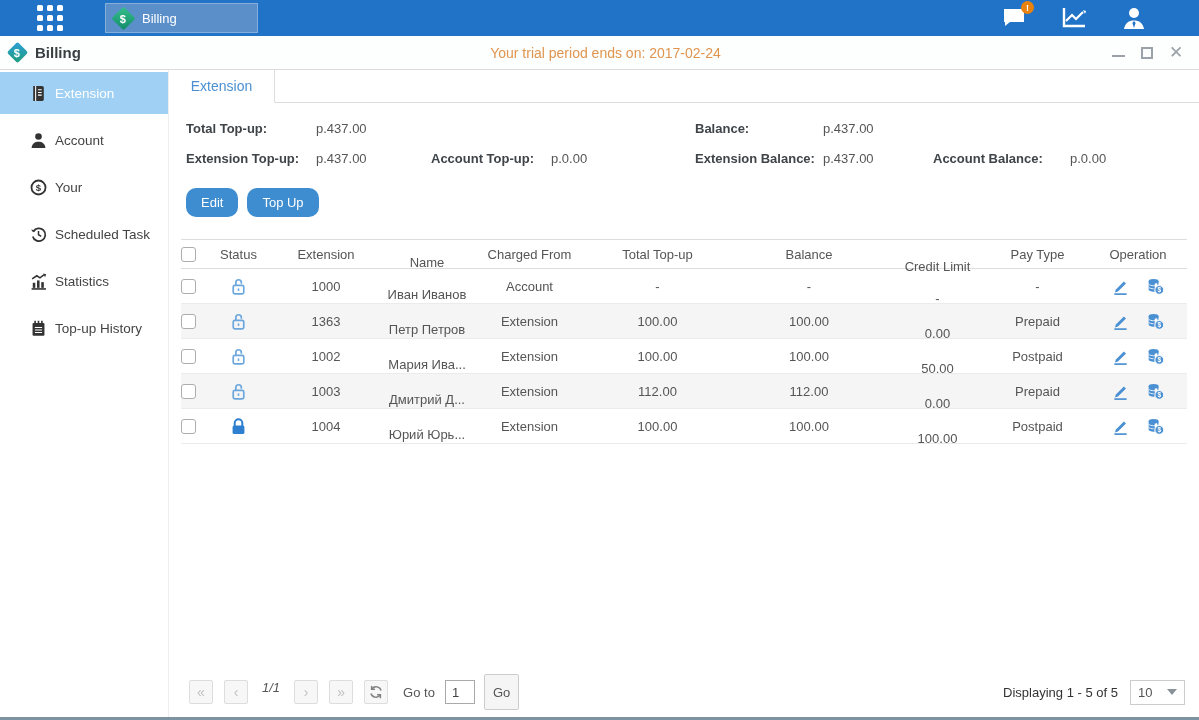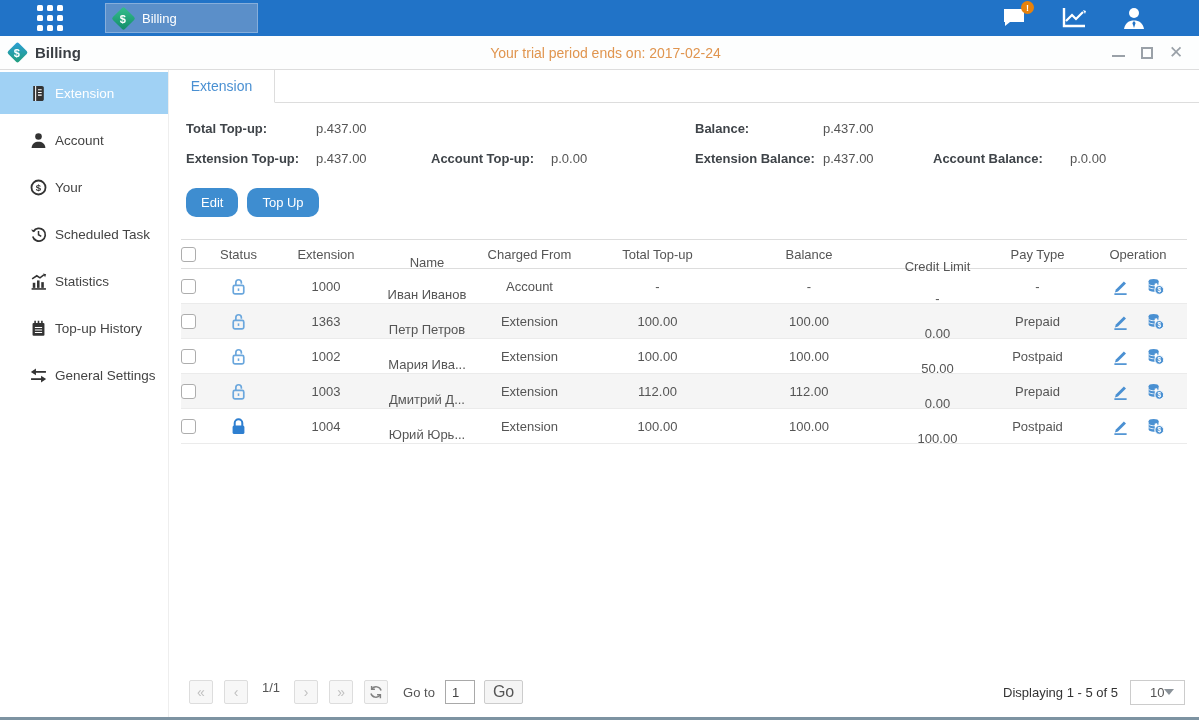--- a/index.html
+++ b/index.html
@@ -69,30 +69,30 @@
   .td { display:flex; align-items:center; justify-content:center; overflow:hidden; white-space:nowrap; }
   .c0{width:25px;justify-content:flex-start;} .c1{width:65px;} .c2{width:110px;} .c3{width:92px;margin-top:16px;}
   .c4{width:113px;} .c5{width:143px;} .c6{width:160px;} .c7{width:97px;margin-top:24px;} .c8{width:103px;} .c9{width:98px;gap:16px;}
   .cb { width:15px; height:15px; border:1px solid #adadad; border-radius:3px; background:#fff; display:inline-block; cursor:pointer; }
   .op-ic { width:19px; height:19px; display:flex; cursor:pointer; }
 
   
   .pager { margin-top:auto; flex:0 0 auto; display:flex; align-items:center; padding:0 14px 10px 20px; height:40px; }
   .pg-btn { width:24px; height:24px; border:1px solid #ddd; background:#f7f7f7; border-radius:2px; margin-right:11px;
             display:flex; align-items:center; justify-content:center; color:#c0c0c0; font-size:14px; cursor:pointer; }
-  .pg-ind { margin:0 14px 10px 3px; color:#555; font-size:13px; }
+  .pg-ind { margin:0 14px 10px 3px; color:#555; font-size:13px;font-style:italic; }
   .goto-lab { margin:0 10px 0 4px; color:#555; font-size:13px; }
   .goto-in { width:30px; height:24px; border:1px solid #a9a9a9; font-size:13px; text-align:left; padding-left:6px;
              font-family:inherit; color:#444; }
-  .go-btn { margin-left:9px; height:24px; padding:0 8px; border:1px solid #ccc; background:#f5f5f5; border-radius:2px;
-            font-size:16px; color:#555; font-family:inherit; cursor:pointer; }
+  .go-btn { margin-left:9px; height:36px; padding:0 8px; border:1px solid #ccc; background:#f5f5f5; border-radius:2px;
+            font-size:13px; color:#555; font-family:inherit; cursor:pointer; }
   .pg-right { margin-left:auto; display:flex; align-items:center; }
   .disp { color:#333; font-size:13px; margin-right:12px; }
   .pgsize { width:55px; height:25px; border:1px solid #ccc; background:#fff; display:flex; align-items:center;
-            padding:0 19px; font-size:13px; color:#555; cursor:pointer; }
+            padding:0 7px; font-size:13px; color:#555; cursor:pointer; }
   .pgsize .caret { margin-left:auto; width:0; height:0; border-left:5px solid transparent; border-right:5px solid transparent;
                    border-top:6px solid #8a9299; }
 
   .bottom-strip { height:3px; background:#7d93a2; flex:0 0 auto; }
 </style>
 </head>
 <body>
 
 <div class="screen">
 
@@ -208,31 +208,20 @@
         <div class="side-item">
           <span class="s-ic">
             <svg width="17" height="17" viewBox="0 0 16 16">
               <rect x="2.4" y="2.8" width="11.2" height="12" rx="1" fill="#333"></rect>
               <path d="M4.8 0.8v3M8 0.8v3M11.2 0.8v3" stroke="#333" stroke-width="1.5"></path>
               <path d="M4.6 7h6.8M4.6 9.4h6.8M4.6 11.8h6.8" stroke="#fff" stroke-width="1"></path>
             </svg>
           </span>
           <span>Top-up History</span>
         </div>
-        <div class="side-item">
-          <span class="s-ic">
-            <svg width="17" height="17" viewBox="0 0 16 16">
-              <path d="M15 4.6H4.6" stroke="#333" stroke-width="1.7"></path>
-              <path d="M5.6 1.4L0.8 4.6l4.8 3.2z" fill="#333"></path>
-              <path d="M1 11.4h10.4" stroke="#333" stroke-width="1.7"></path>
-              <path d="M10.4 8.2l4.8 3.2-4.8 3.2z" fill="#333"></path>
-            </svg>
-          </span>
-          <span>General Settings</span>
-        </div>
       </div>
 
     <div class="content">
       <div class="tabbar">
         <div class="tab">Extension</div>
       </div>
 
       <div class="summary">
         <div class="sum-row">
           <div class="half-l">

